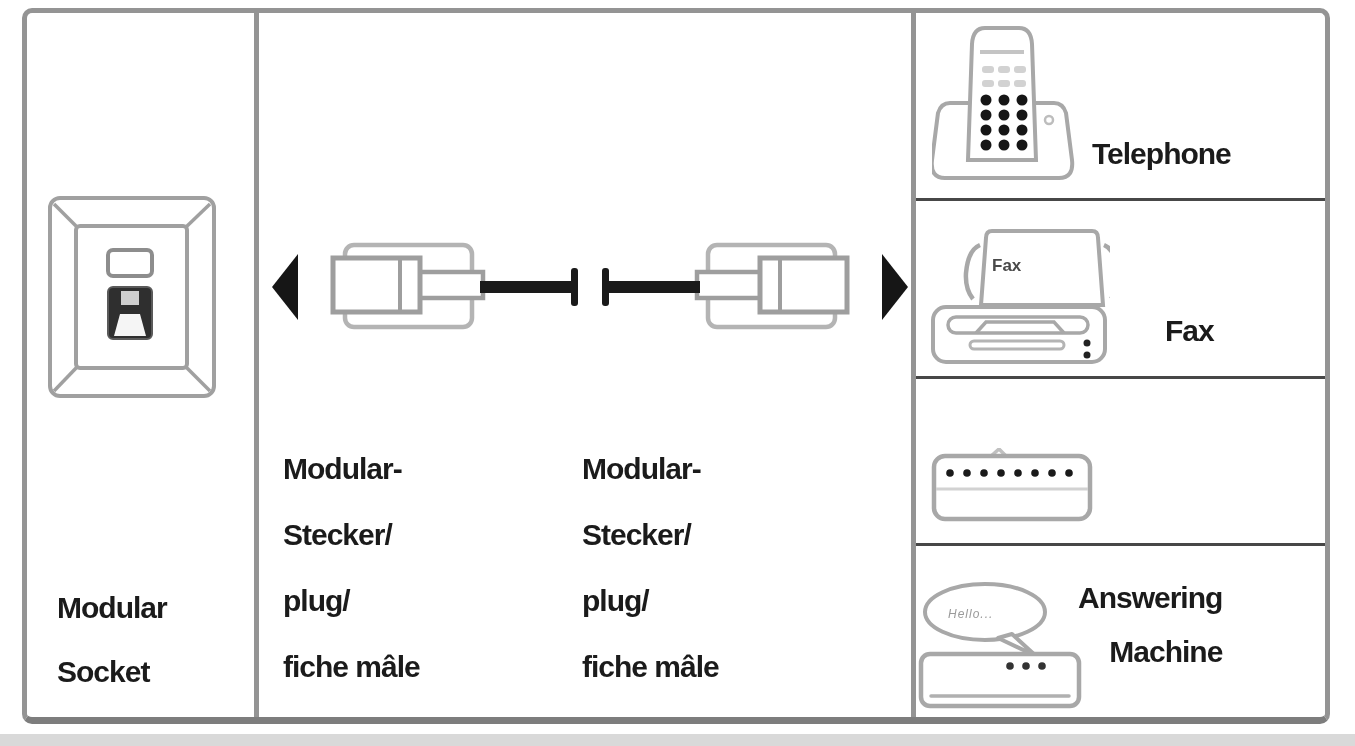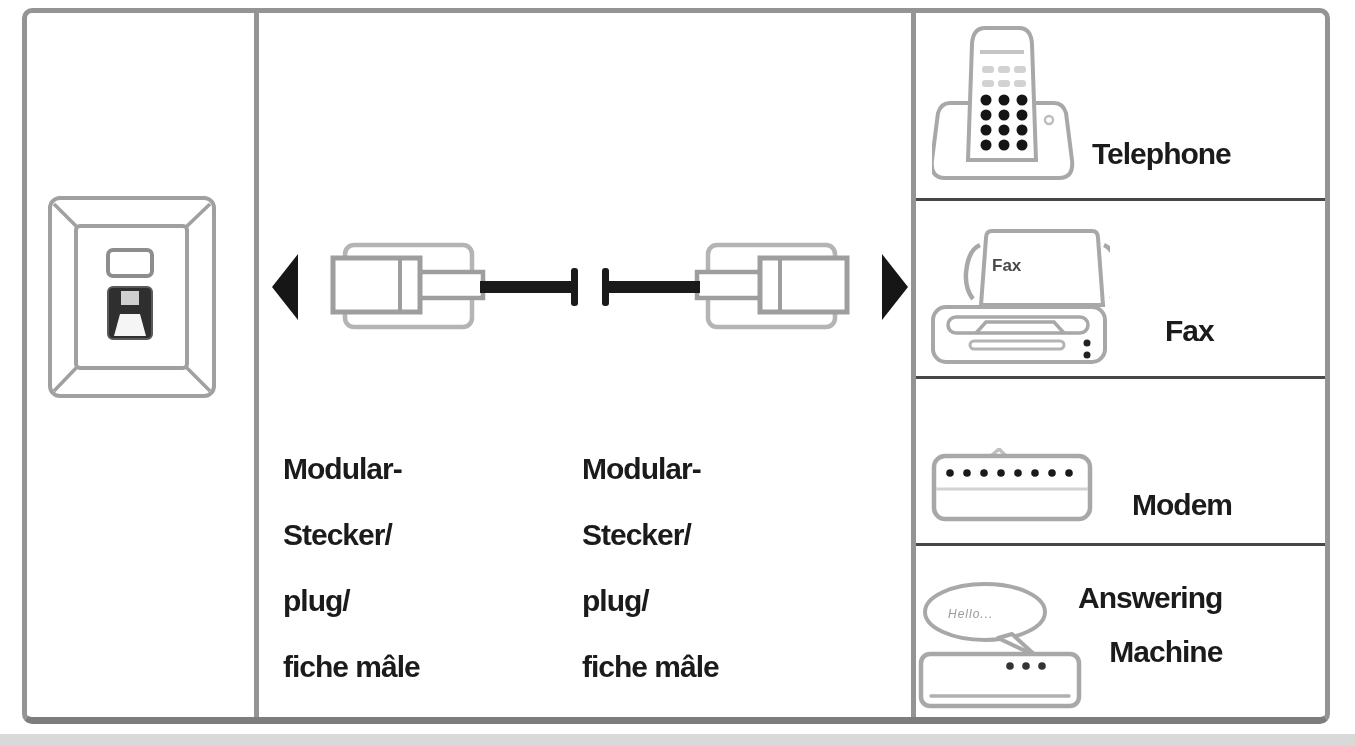--- a/index.html
+++ b/index.html
@@ -56,20 +56,22 @@
       <rect x="28" y="31" width="111" height="142" rx="4" fill="none" stroke="#a0a0a0" stroke-width="4"></rect>
       <line x1="6" y1="9" x2="30" y2="33" stroke="#a0a0a0" stroke-width="3.5"></line>
       <line x1="162" y1="9" x2="137" y2="33" stroke="#a0a0a0" stroke-width="3.5"></line>
       <line x1="6" y1="196" x2="30" y2="171" stroke="#a0a0a0" stroke-width="3.5"></line>
       <line x1="162" y1="196" x2="137" y2="171" stroke="#a0a0a0" stroke-width="3.5"></line>
       <rect x="60" y="55" width="44" height="26" rx="5" fill="none" stroke="#8d8d8d" stroke-width="4"></rect>
       <rect x="60" y="92" width="44" height="52" rx="5" fill="#2f2f2f" stroke="#5a5a5a" stroke-width="2"></rect>
       <rect x="73" y="96" width="18" height="14" fill="#cfcfcf"></rect>
       <path d="M66,141 L72,119 L92,119 L98,141 Z" fill="#f5f5f5"></path>
     </svg>
+    <div class="lbl lbl-socket">Modular
+Socket</div>
 
     <svg class="icon icon-cable" width="640" height="110" viewBox="0 0 640 110">
       <g id="halfCable">
         <polygon points="2,52 28,19 28,85" fill="#161616"></polygon>
         <rect x="75" y="10" width="127" height="82" rx="9" fill="none" stroke="#b4b4b4" stroke-width="4.5"></rect>
         <rect x="148" y="37" width="65" height="26" fill="#ffffff" stroke="#9e9e9e" stroke-width="4.5"></rect>
         <rect x="63" y="23" width="87" height="54" fill="#ffffff" stroke="#9e9e9e" stroke-width="5"></rect>
         <line x1="130" y1="25" x2="130" y2="75" stroke="#9e9e9e" stroke-width="4"></line>
         <rect x="210" y="46" width="94" height="12" fill="#1a1a1a"></rect>
         <rect x="301" y="33" width="7" height="38" rx="3" fill="#1a1a1a"></rect>
@@ -137,21 +139,20 @@
         <circle cx="20" cy="25" r="3.8"></circle>
           <circle cx="37" cy="25" r="3.8"></circle>
           <circle cx="54" cy="25" r="3.8"></circle>
         <circle cx="71" cy="25" r="3.8"></circle>
           <circle cx="88" cy="25" r="3.8"></circle>
           <circle cx="105" cy="25" r="3.8"></circle>
         <circle cx="122" cy="25" r="3.8"></circle>
           <circle cx="139" cy="25" r="3.8"></circle>
       </g>
     </svg>
-    <div class="lbl lbl-modem">Modem</div>
 
     <svg class="icon icon-answer" width="170" height="140" viewBox="0 0 170 140">
       <ellipse cx="67" cy="40" rx="60" ry="28" fill="#ffffff" stroke="#a8a8a8" stroke-width="4"></ellipse>
       <path d="M94,62 L118,84 L80,66 Z" fill="#ffffff" stroke="#a8a8a8" stroke-width="4" stroke-linejoin="round"></path>
       <text class="hello-word" x="30" y="46">Hello...</text>
       <rect x="3" y="82" width="158" height="52" rx="9" fill="#ffffff" stroke="#a8a8a8" stroke-width="4.5"></rect>
       <circle cx="92" cy="94" r="3.8" fill="#333333"></circle>
       <circle cx="108" cy="94" r="3.8" fill="#333333"></circle>
       <circle cx="124" cy="94" r="3.8" fill="#333333"></circle>
       <line x1="13" y1="124" x2="151" y2="124" stroke="#b0b0b0" stroke-width="3.5" stroke-linecap="round"></line>

